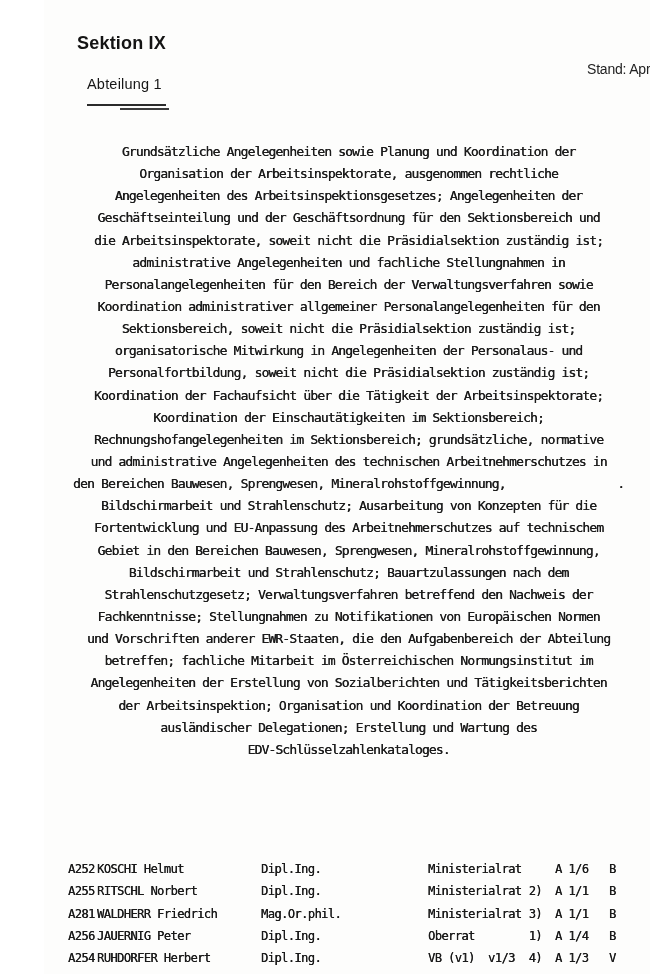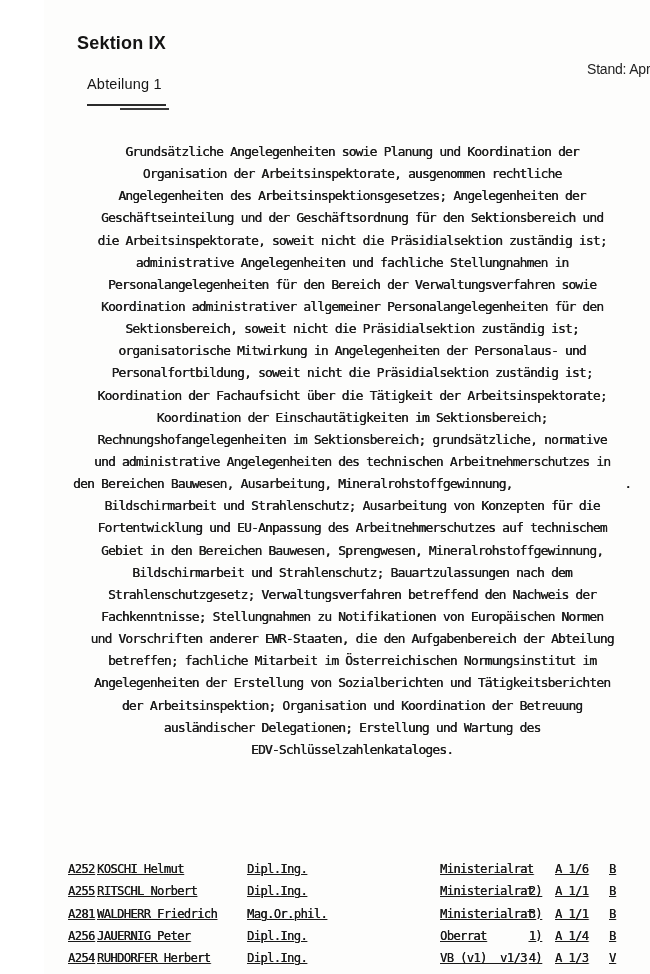--- a/index.html
+++ b/index.html
@@ -84,26 +84,25 @@
     text-shadow: 0.3px 0 0 currentColor;
   }
   .staff-row {
     position: relative;
     height: 22.3px;
   }
   .col {
     position: absolute;
     top: 0;
     white-space: pre;
-    text-decoration: underline;
   }
   .col-code   { left: 24px; }
   .col-name   { left: 53px; }
-  .col-title  { left: 203px; }
-  .col-rank   { left: 352px; padding-left: 44px; }
+  .col-title  { left: 217px; }
+  .col-rank   { left: 340px; padding-left: 44px; }
   .col-note   { left: 466px; width: 32px; text-align: right; }
   .col-grade  { left: 511px; }
   .col-letter { left: 565px; }
 </style>
 </head>
 <body>
 
 <div class="page">
 
   <div class="section-title">Sektion IX</div>
@@ -140,21 +139,21 @@
       <div class="body-line">Personalfortbildung, soweit nicht die Präsidialsektion zuständig ist;</div>
 
       <div class="body-line">Koordination der Fachaufsicht über die Tätigkeit der Arbeitsinspektorate;</div>
 
       <div class="body-line">Koordination der Einschautätigkeiten im Sektionsbereich;</div>
 
       <div class="body-line">Rechnungshofangelegenheiten im Sektionsbereich; grundsätzliche, normative</div>
 
       <div class="body-line">und administrative Angelegenheiten des technischen Arbeitnehmerschutzes in</div>
 
-      <div class="body-line">den Bereichen Bauwesen, Ausarbeitung, Mineralrohstoffgewinnung,                .</div>
+      <div class="body-line">den Bereichen Bauwesen, Sprengwesen, Mineralrohstoffgewinnung,                .</div>
 
       <div class="body-line">Bildschirmarbeit und Strahlenschutz; Ausarbeitung von Konzepten für die</div>
 
       <div class="body-line">Fortentwicklung und EU-Anpassung des Arbeitnehmerschutzes auf technischem</div>
 
       <div class="body-line">Gebiet in den Bereichen Bauwesen, Sprengwesen, Mineralrohstoffgewinnung,</div>
 
       <div class="body-line">Bildschirmarbeit und Strahlenschutz; Bauartzulassungen nach dem</div>
 
       <div class="body-line">Strahlenschutzgesetz; Verwaltungsverfahren betreffend den Nachweis der</div>

